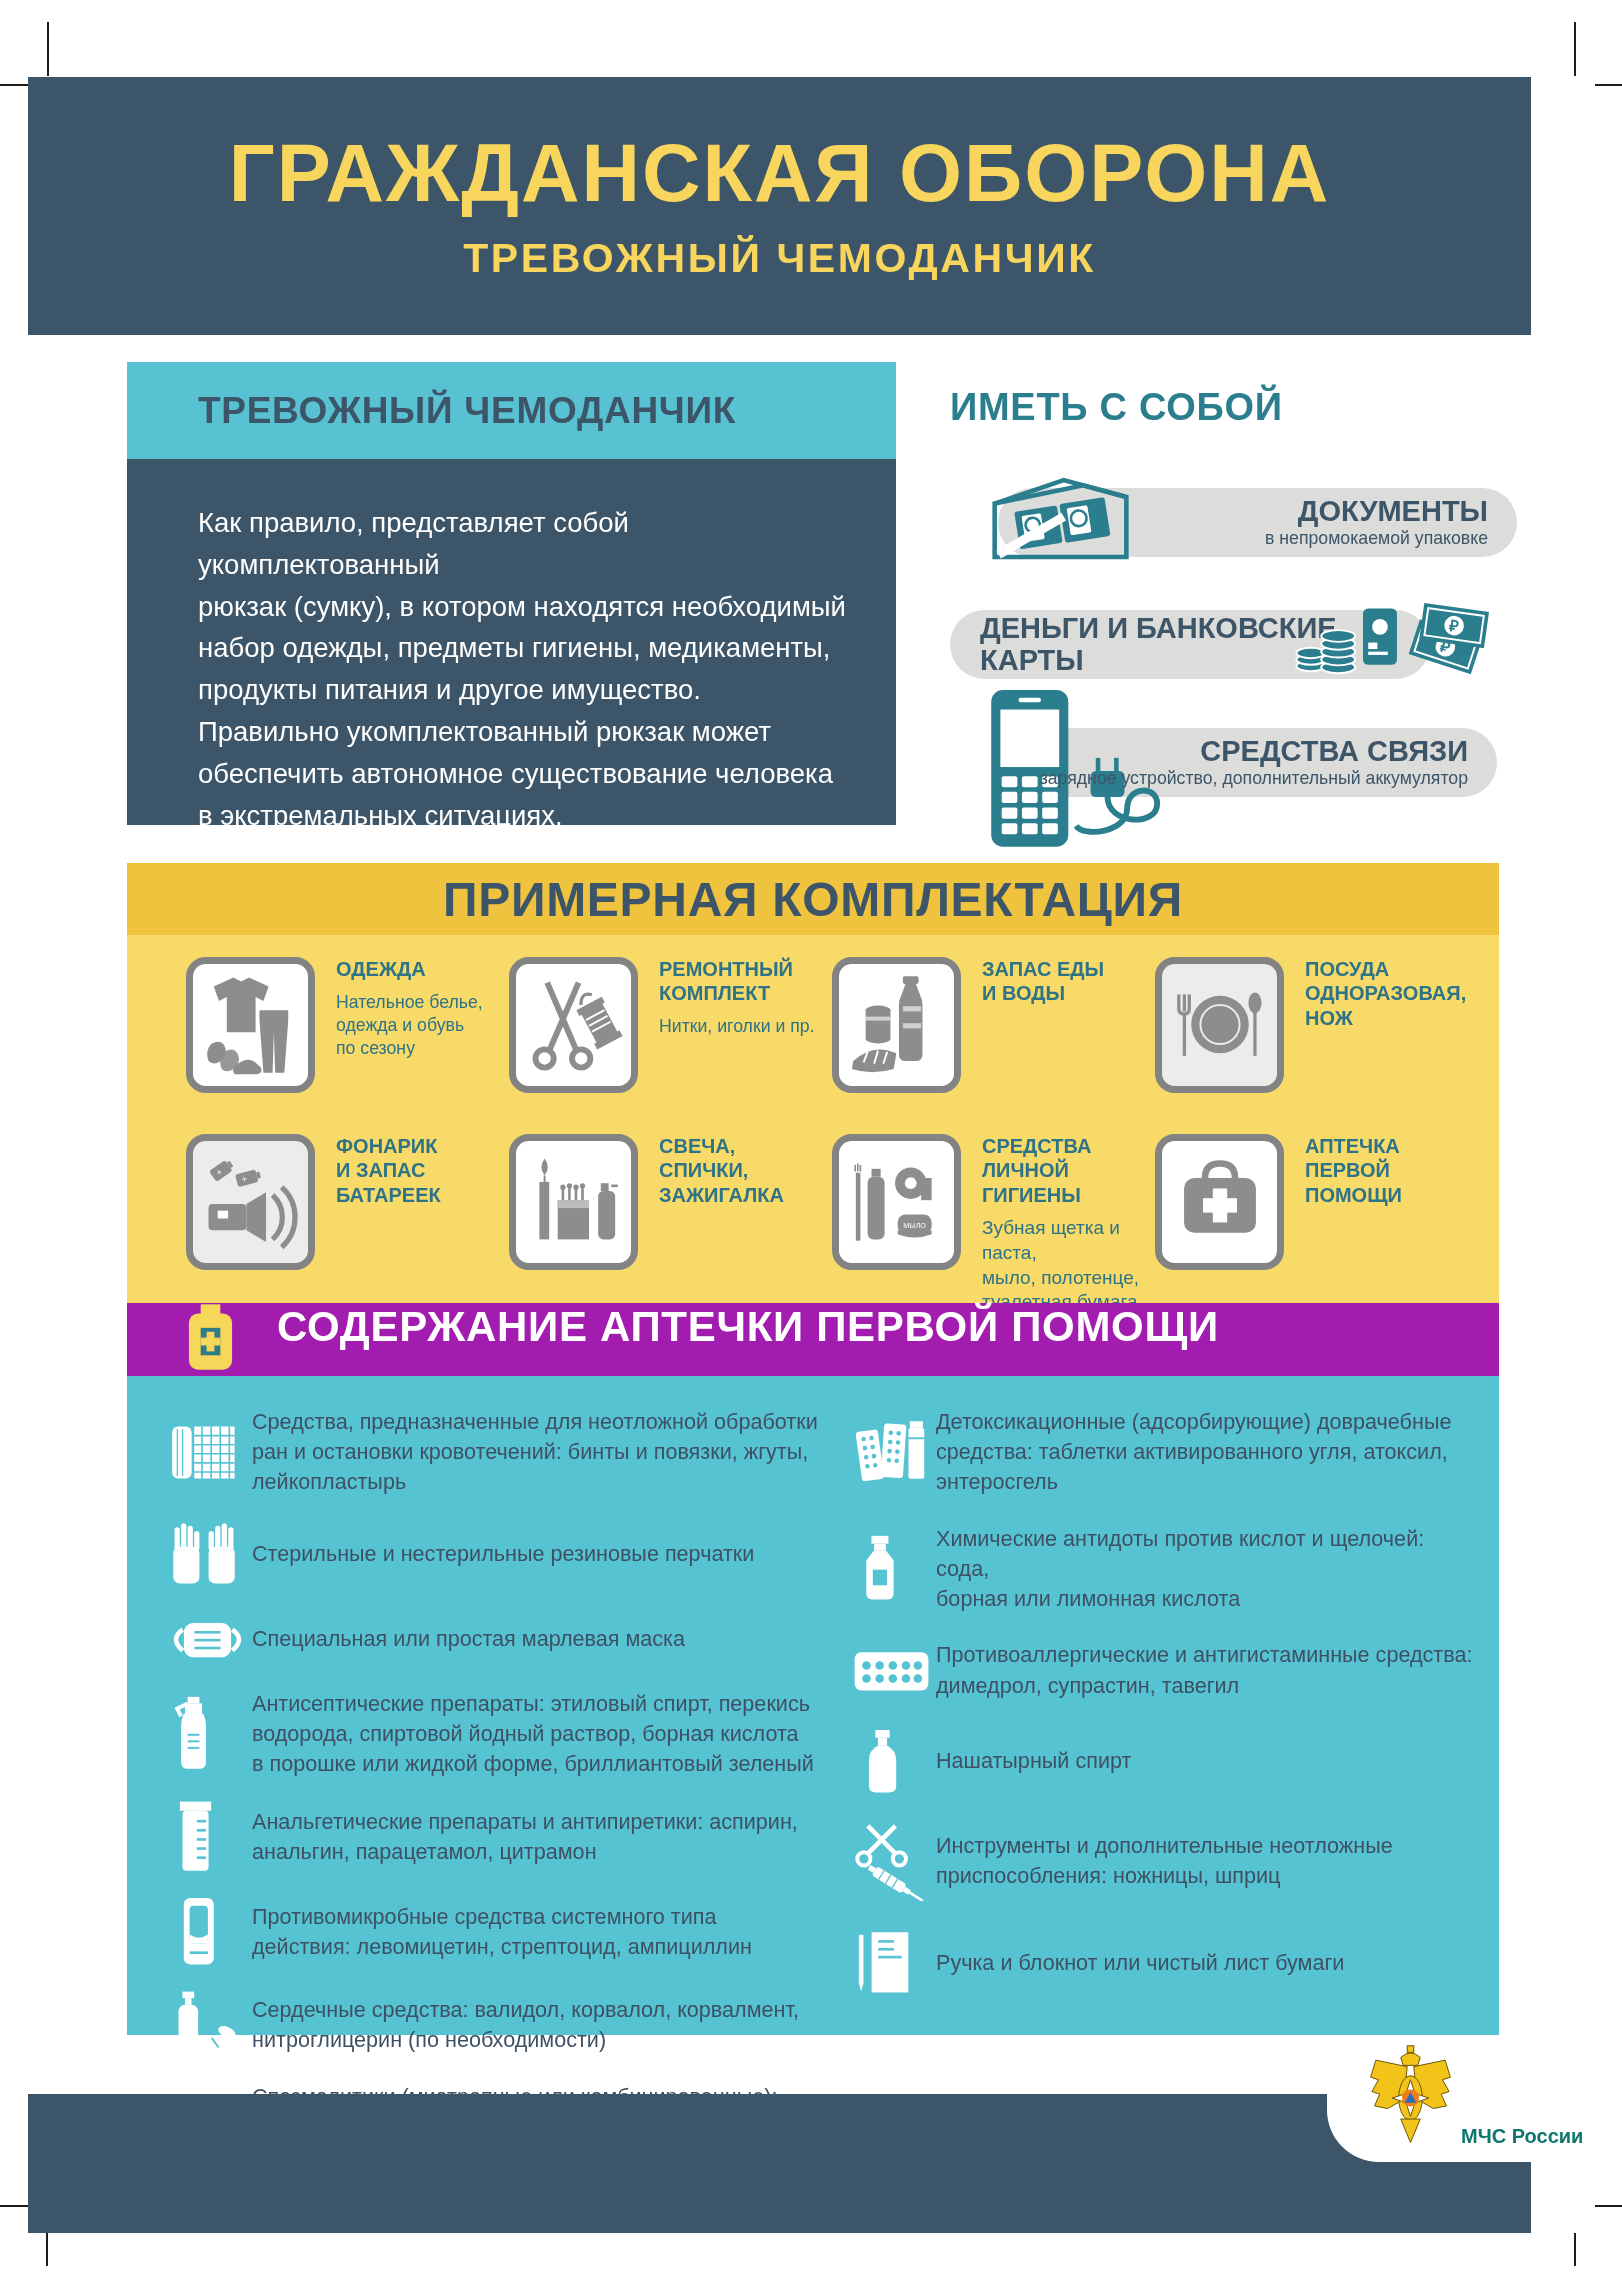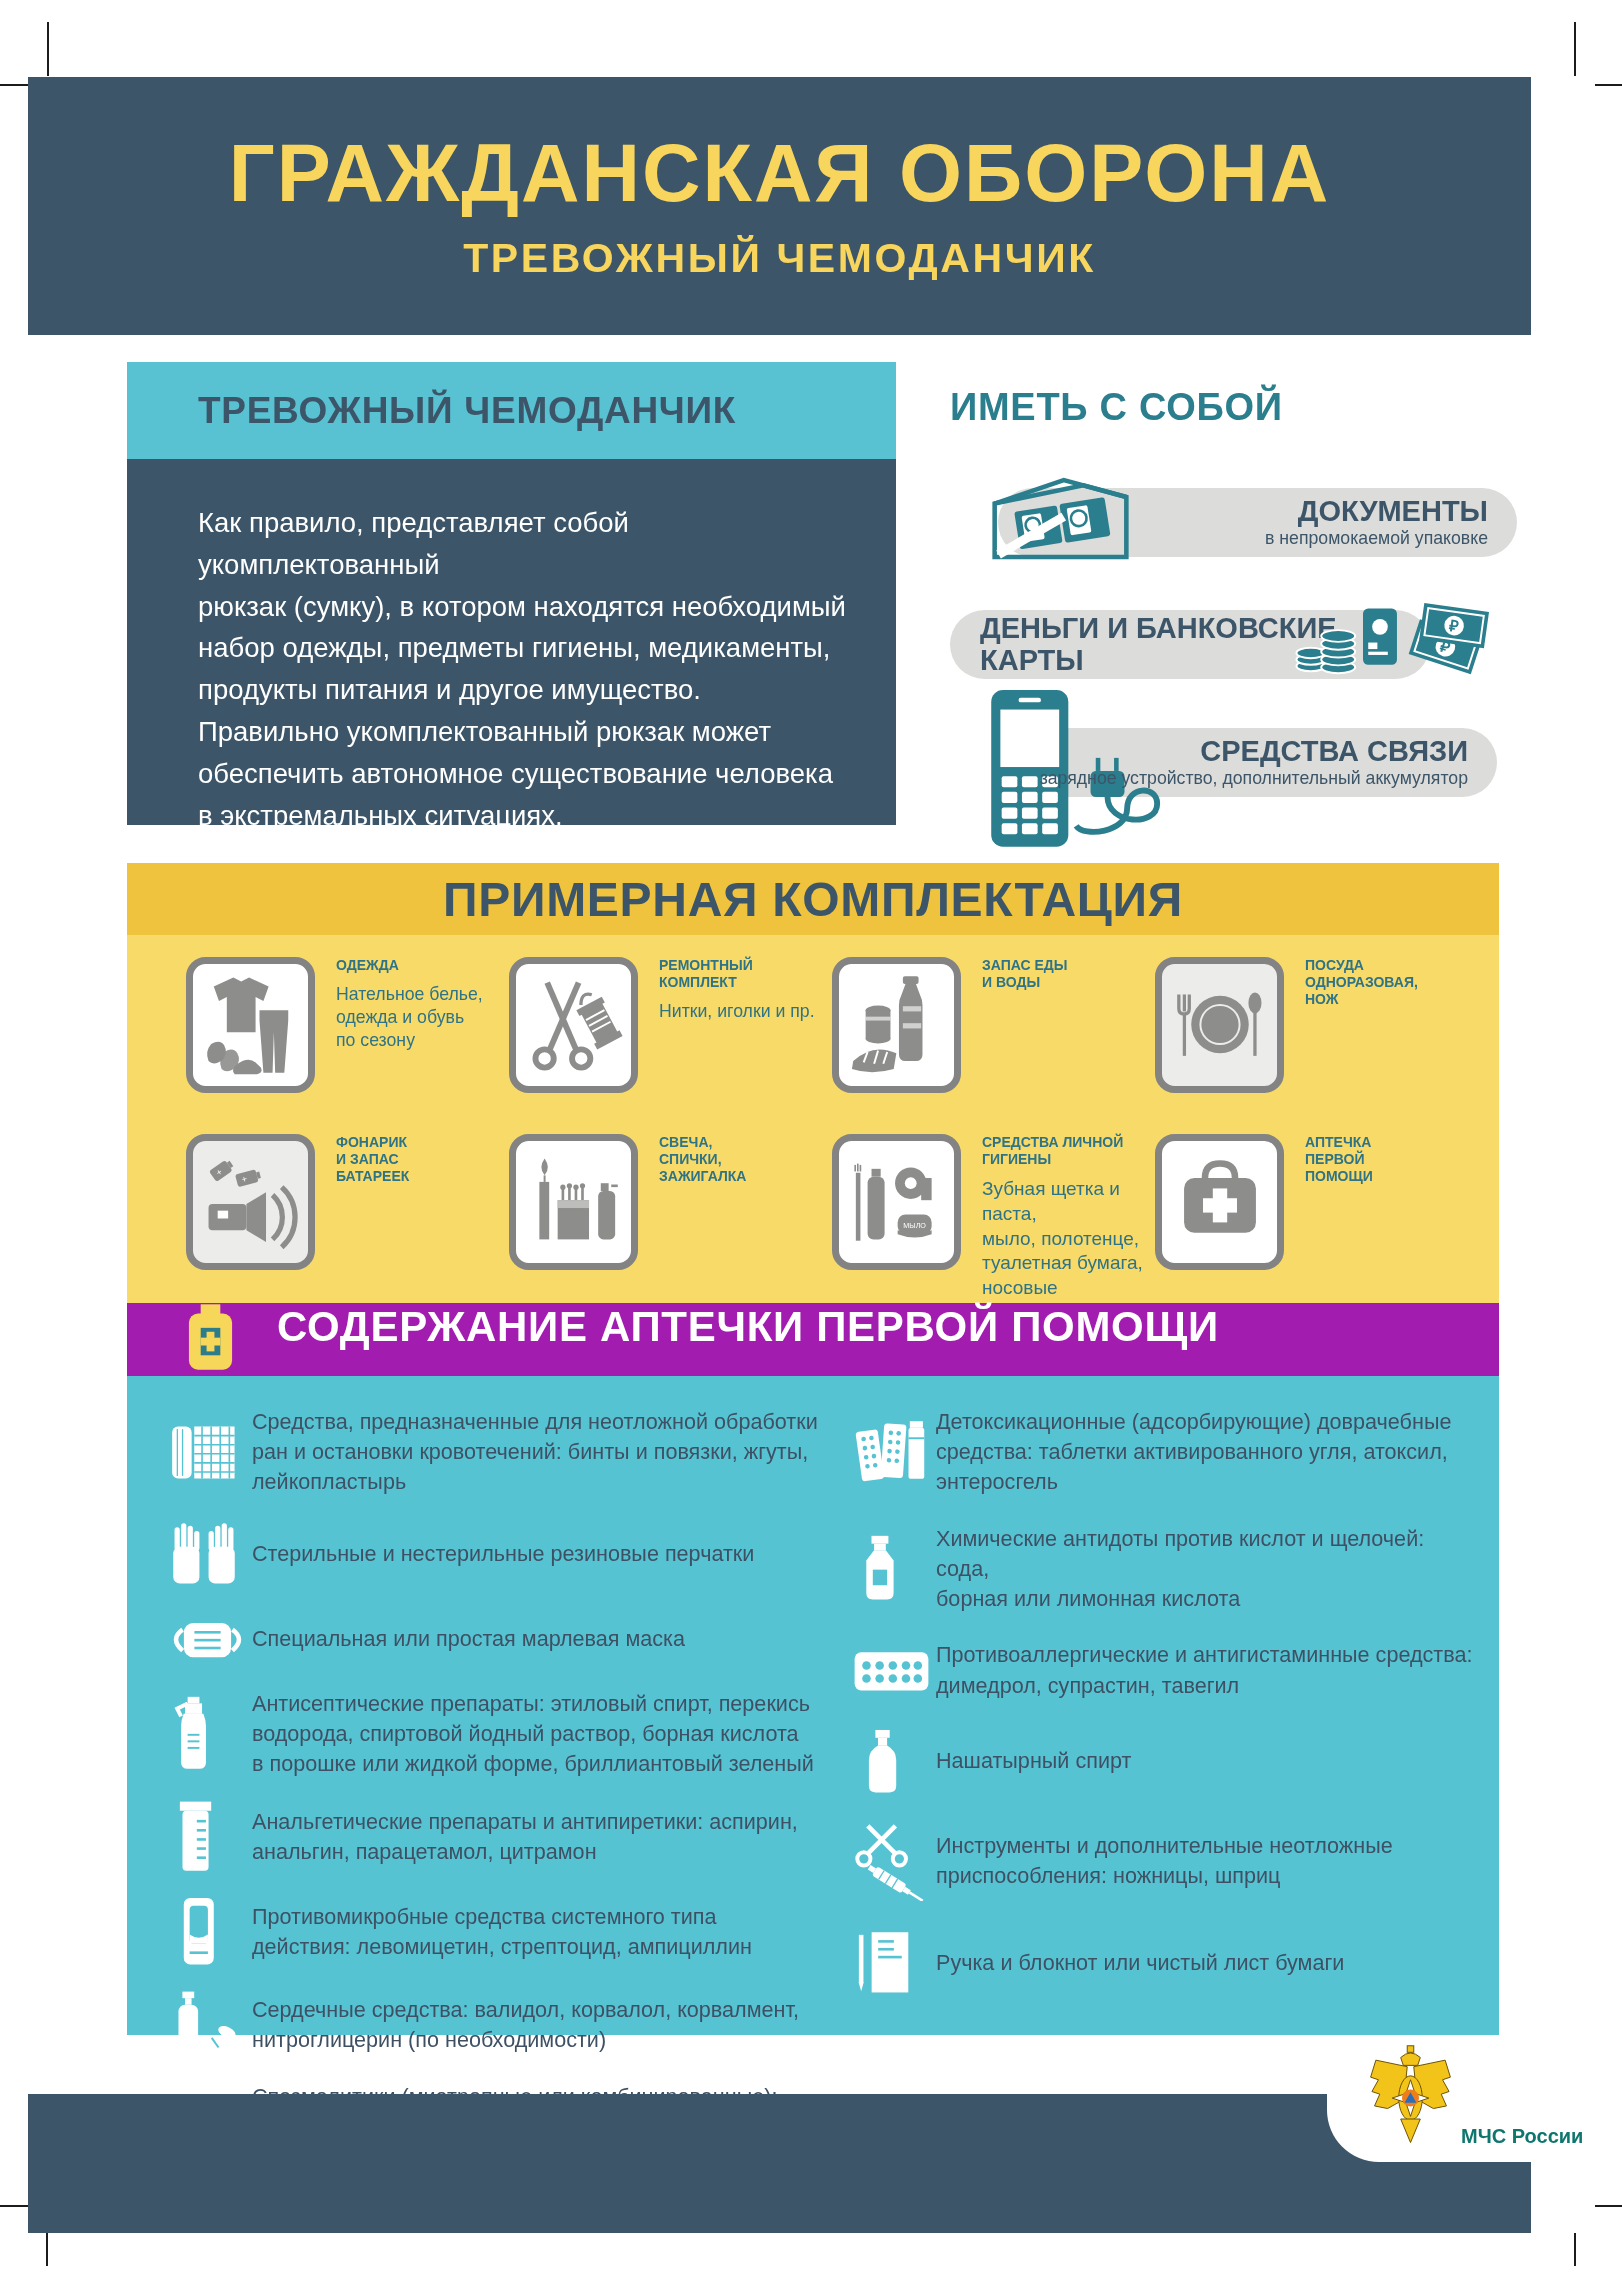--- a/index.html
+++ b/index.html
@@ -38,21 +38,21 @@
   
   .kit{left:127px;top:863px;width:1372px;height:443px;background:#f8da69;}
   .kit-head{height:72px;background:#f0c33e;display:flex;align-items:center;justify-content:center;}
   .kit-head-title{color:#3c5568;font-size:48px;font-weight:800;letter-spacing:0.7px;}
   .kit-row{position:absolute;left:59px;width:1289px;display:flex;}
   .kit-item{width:323px;display:flex;flex-shrink:0;}
   .kit-card{width:115px;height:122px;background:#ffffff;border:7.9px solid #838383;border-radius:19.6px;
     display:flex;align-items:center;justify-content:center;flex-shrink:0;}
   .kit-card.gray{background:#ececea;}
   .kit-text{margin-left:21px;width:177px;}
-  .kit-title{color:#2f7386;font-size:14px;font-weight:700;line-height:1.22;}
+  .kit-title{color:#2f7386;font-size:20px;font-weight:700;line-height:1.22;}
   .kit-desc{color:#2f7386;font-size:17.7px;line-height:1.3;margin-top:9.2px;}
 
   
   .aid{left:127px;top:1303px;width:1372px;}
   .aid-head{height:73px;background:#a21caf;display:flex;align-items:flex-start;}
   .aid-head-title{color:#ffffff;font-size:42px;font-weight:800;letter-spacing:0.7px;margin-left:41px;}
   .aid-body{background:#56c3d3;height:659px;position:relative;}
   .aid-col{position:absolute;top:31px;display:flex;flex-direction:column;}
   .aid-col.left{left:41px;width:661px;gap:20px;}
   .aid-col.right{left:725px;width:622px;gap:26px;}

